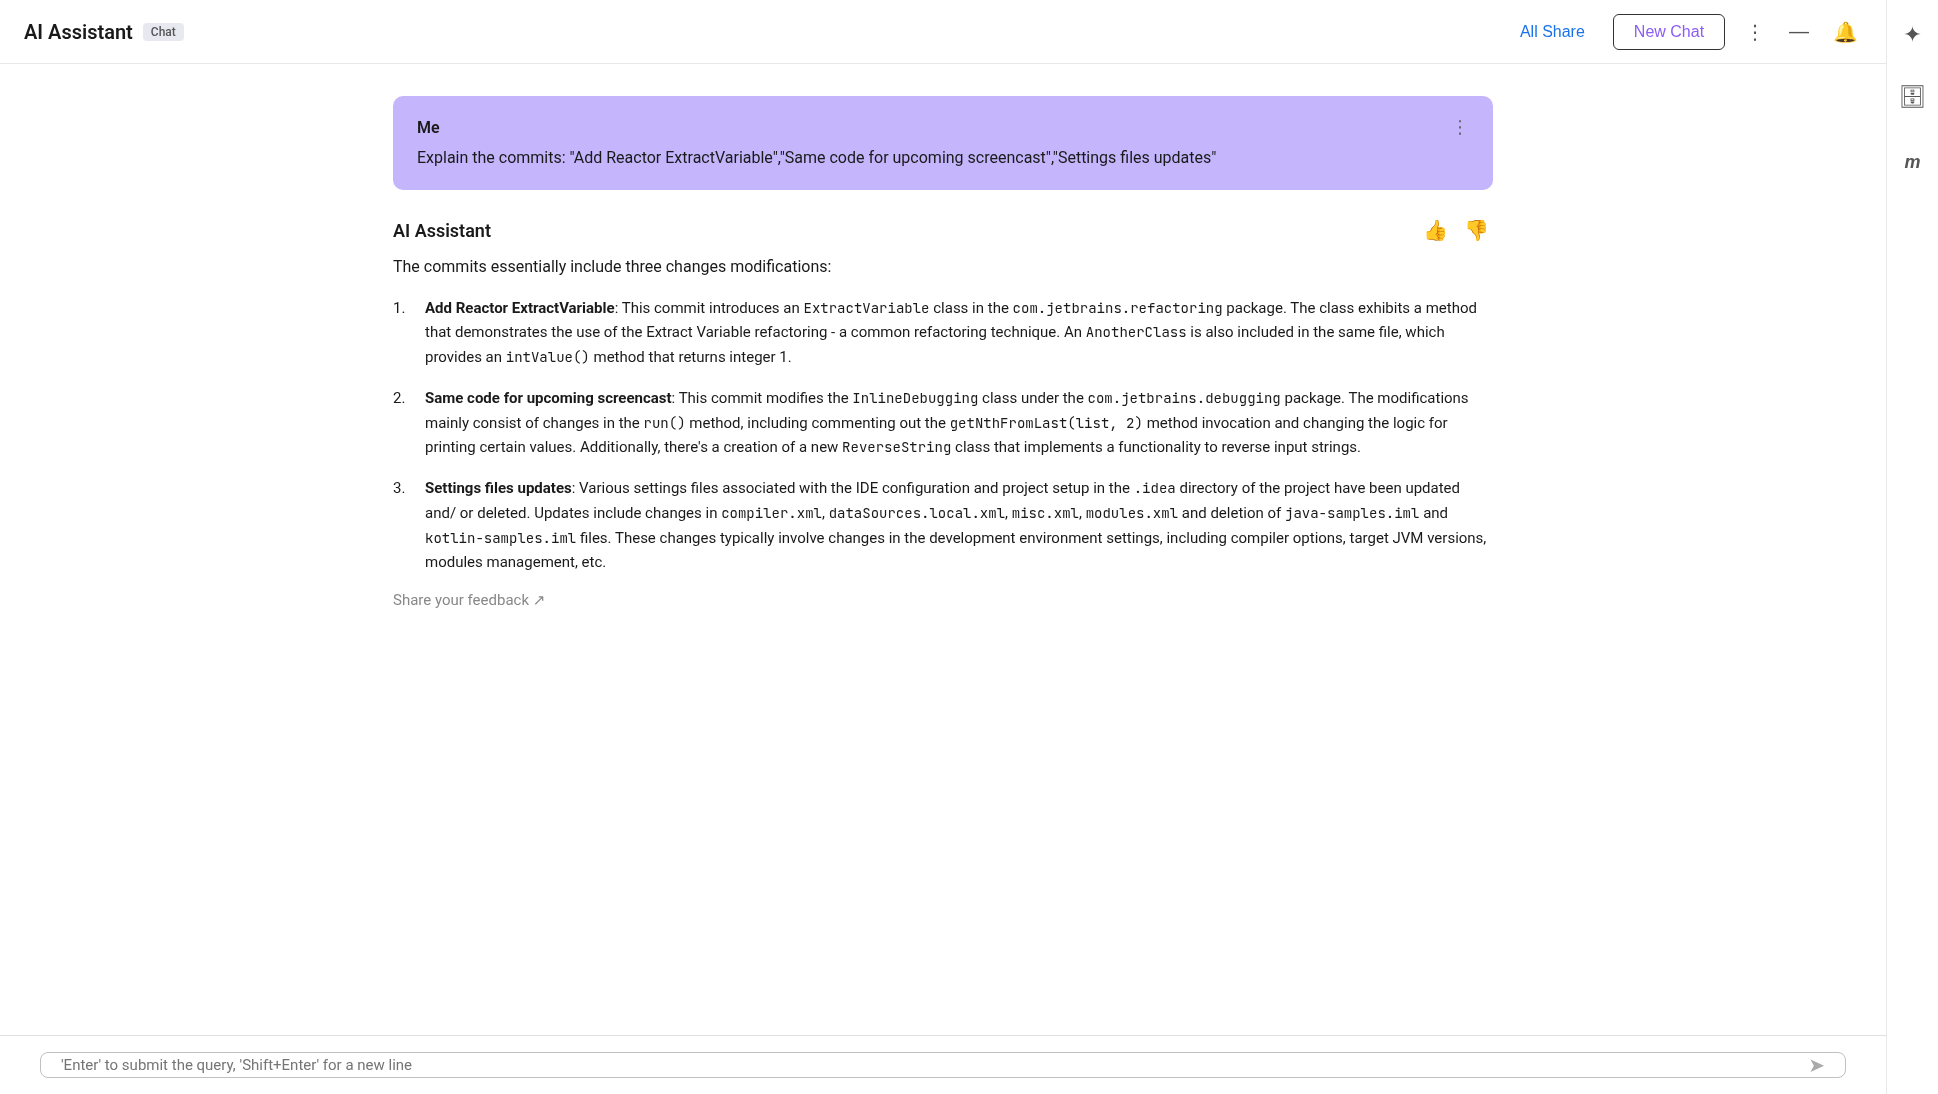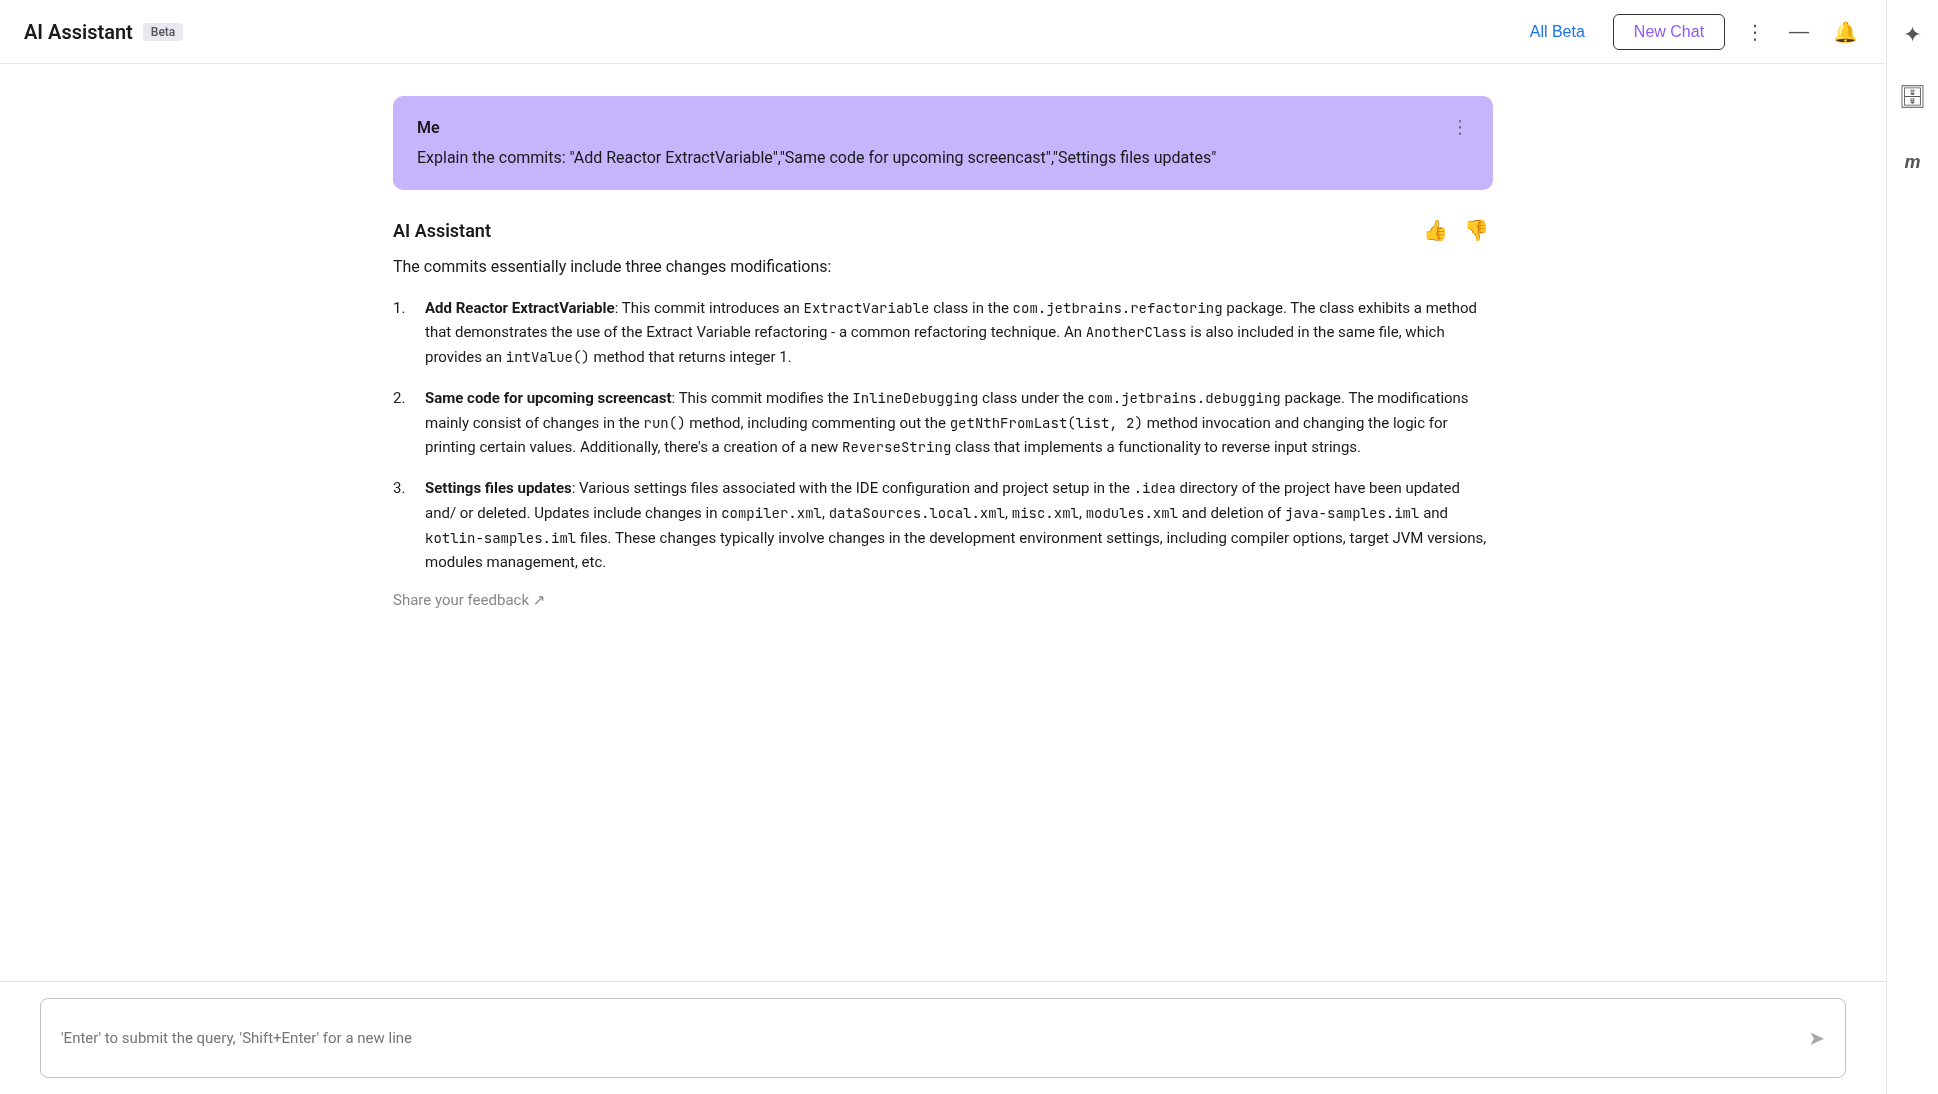--- a/index.html
+++ b/index.html
@@ -246,21 +246,21 @@
     
     .input-area {
       border-top: 1px solid #e0e0e0;
       padding: 16px 40px;
       flex-shrink: 0;
     }
 
     .input-wrapper {
       border: 1.5px solid #c0c0c0;
       border-radius: 8px;
-      padding: 27px 20px;
+      padding: 0 20px;
       display: flex;
       align-items: center;
       gap: 12px;
       background: #ffffff;
     }
 
     .chat-input {
       flex: 1;
       border: none;
       outline: none;
@@ -313,24 +313,24 @@
     }
   </style>
 </head>
 <body>
 
 <div class="main-area">
 
   <div class="header">
     <div class="header-left">
       <span class="app-title">AI Assistant</span>
-      <span class="beta-badge">Beta</span>
+      <span class="beta-badge">Chat</span>
     </div>
     <div class="header-right">
-      <button class="all-chats-btn">All Beta</button>
+      <button class="all-chats-btn">All Share</button>
       <button class="new-chat-btn">New Chat</button>
       <button class="header-icon-btn">
         <span>⋮</span>
       </button>
       <button class="header-icon-btn">
         <span>—</span>
       </button>
       <button class="header-icon-btn">
         <span>🔔</span>
       </button>

